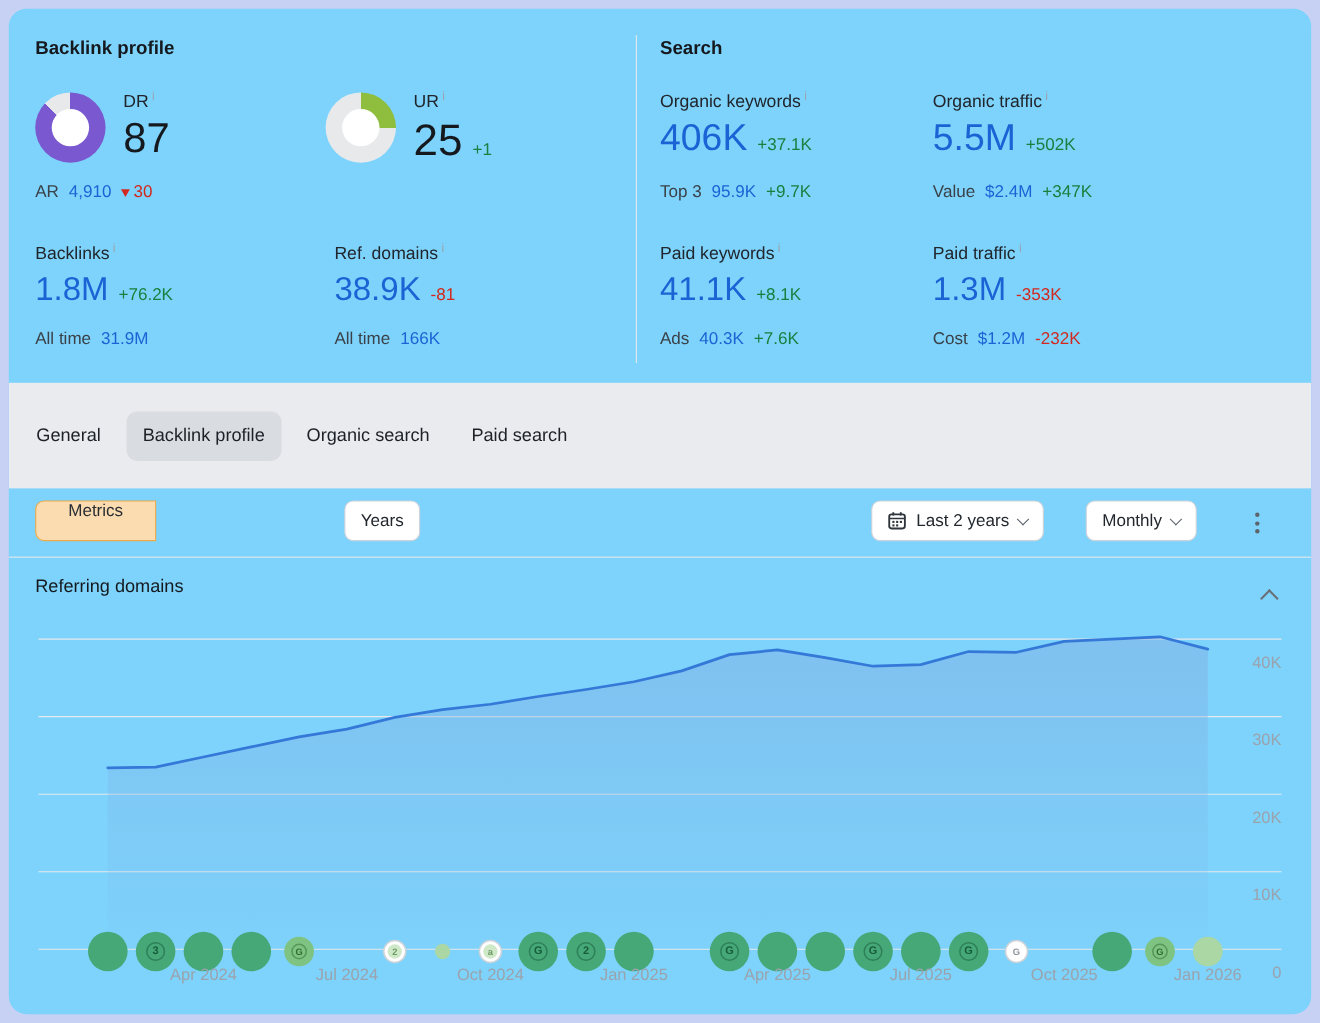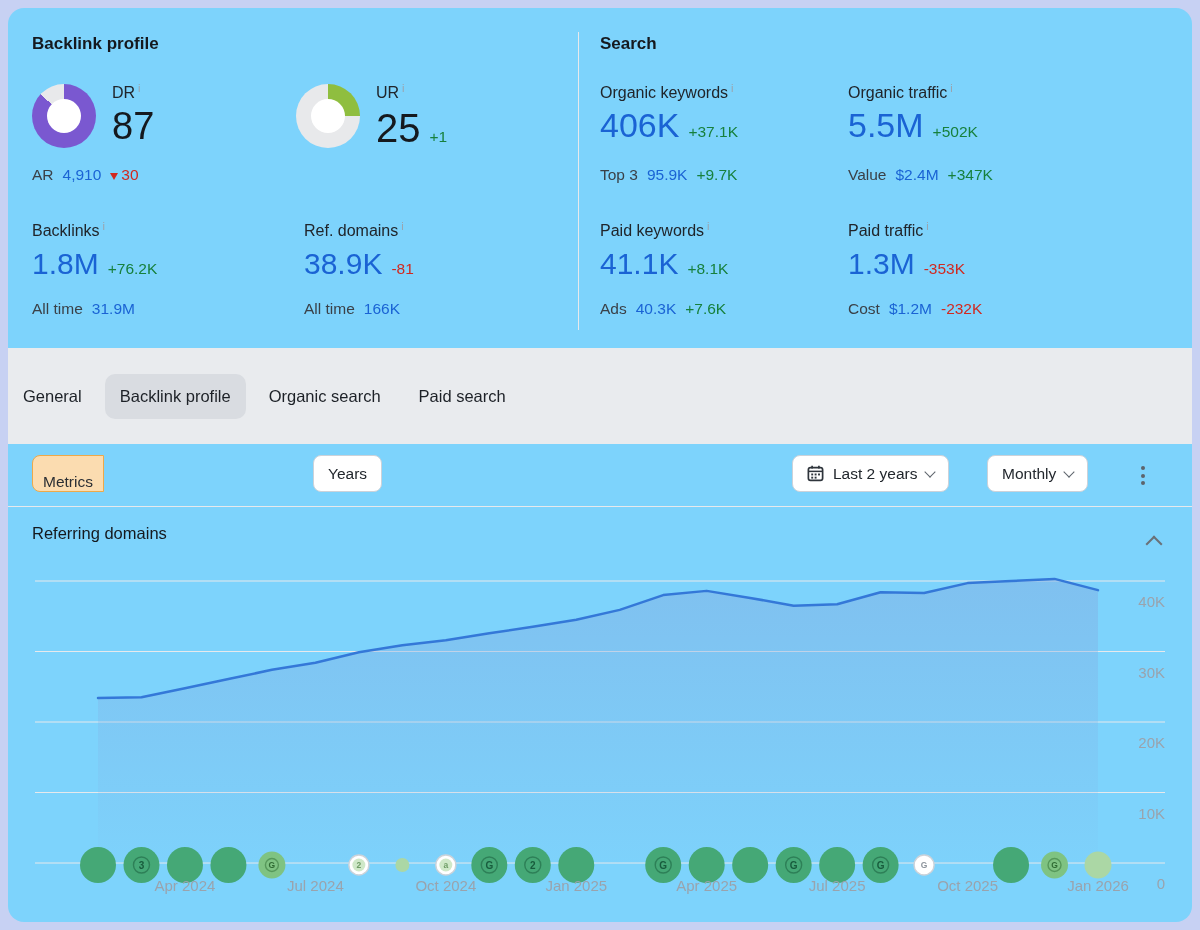--- a/index.html
+++ b/index.html
@@ -24,28 +24,28 @@
   .sub-label{color:#3a4148}
   .sub-value{color:var(--accent-blue,#1a63d4)}
   .tri-down{display:inline-block;width:0;height:0;border-left:4.5px solid transparent;
             border-right:4.5px solid transparent;border-top:7px solid var(--negative-red,#d2281e);
             margin-right:3px}
   .donut{position:absolute;width:64px;height:64px;border-radius:50%}
   .donut::after{content:"";position:absolute;inset:15px;border-radius:50%;background:#fff}
   .vdiv{position:absolute;width:1px;background:#e7e9ec}
   .hdiv{position:absolute;left:0;width:100%;height:1px;background:#e7e9ec}
   .tabstrip{position:absolute;left:0;top:340px;width:100%;height:96px;background:var(--strip-bg,#e9ebee);
-            display:flex;align-items:center;gap:8px;box-sizing:border-box}
+            display:flex;align-items:center;gap:8px;padding-left:10px;box-sizing:border-box}
   .tab{font-size:16.5px;padding:13px 15px;border-radius:10px;color:#1d2127;cursor:pointer;white-space:nowrap}
   .tab.active{background:var(--pill-bg,#d9dce1)}
   .btn{position:absolute;display:inline-flex;align-items:center;gap:9px;height:37px;padding:0 14px;
        border:1px solid #ccd2d9;border-radius:8px;background:#fff;font-size:15.5px;color:#22272d;
        box-sizing:border-box;cursor:pointer;white-space:nowrap}
   .group{position:absolute;display:inline-flex}
-  .seg{display:inline-flex;align-items:flex-end;gap:9px;height:37px;padding:0 10px;font-size:15.5px;
+  .seg{display:inline-flex;align-items:flex-start;gap:9px;height:37px;padding:0 29px;font-size:15.5px;
        box-sizing:border-box;cursor:pointer;white-space:nowrap}
   .seg-metrics{background:var(--metrics-bg,#fbdcb0);border:1px solid var(--metrics-border,#eda94a);
                border-radius:8px 0 0 8px;color:#2a2e33}
   .seg-comp{border:1px solid #ccd2d9;border-left:0;border-radius:0 8px 8px 0}
   .chev{width:7px;height:7px;border-right:1.8px solid #5d646c;border-bottom:1.8px solid #5d646c;
         transform:rotate(45deg);display:inline-block;margin-top:-4px}
   .kebab{position:absolute;display:flex;flex-direction:column;gap:3.5px;padding:6px;cursor:pointer}
   .kebab i{width:4px;height:4px;border-radius:50%;background:#5d646c}
   .chart-title{position:absolute;font-size:16.5px;font-weight:400}
   .chev-up{position:absolute;width:10px;height:10px;border-top:2px solid #6a7178;

